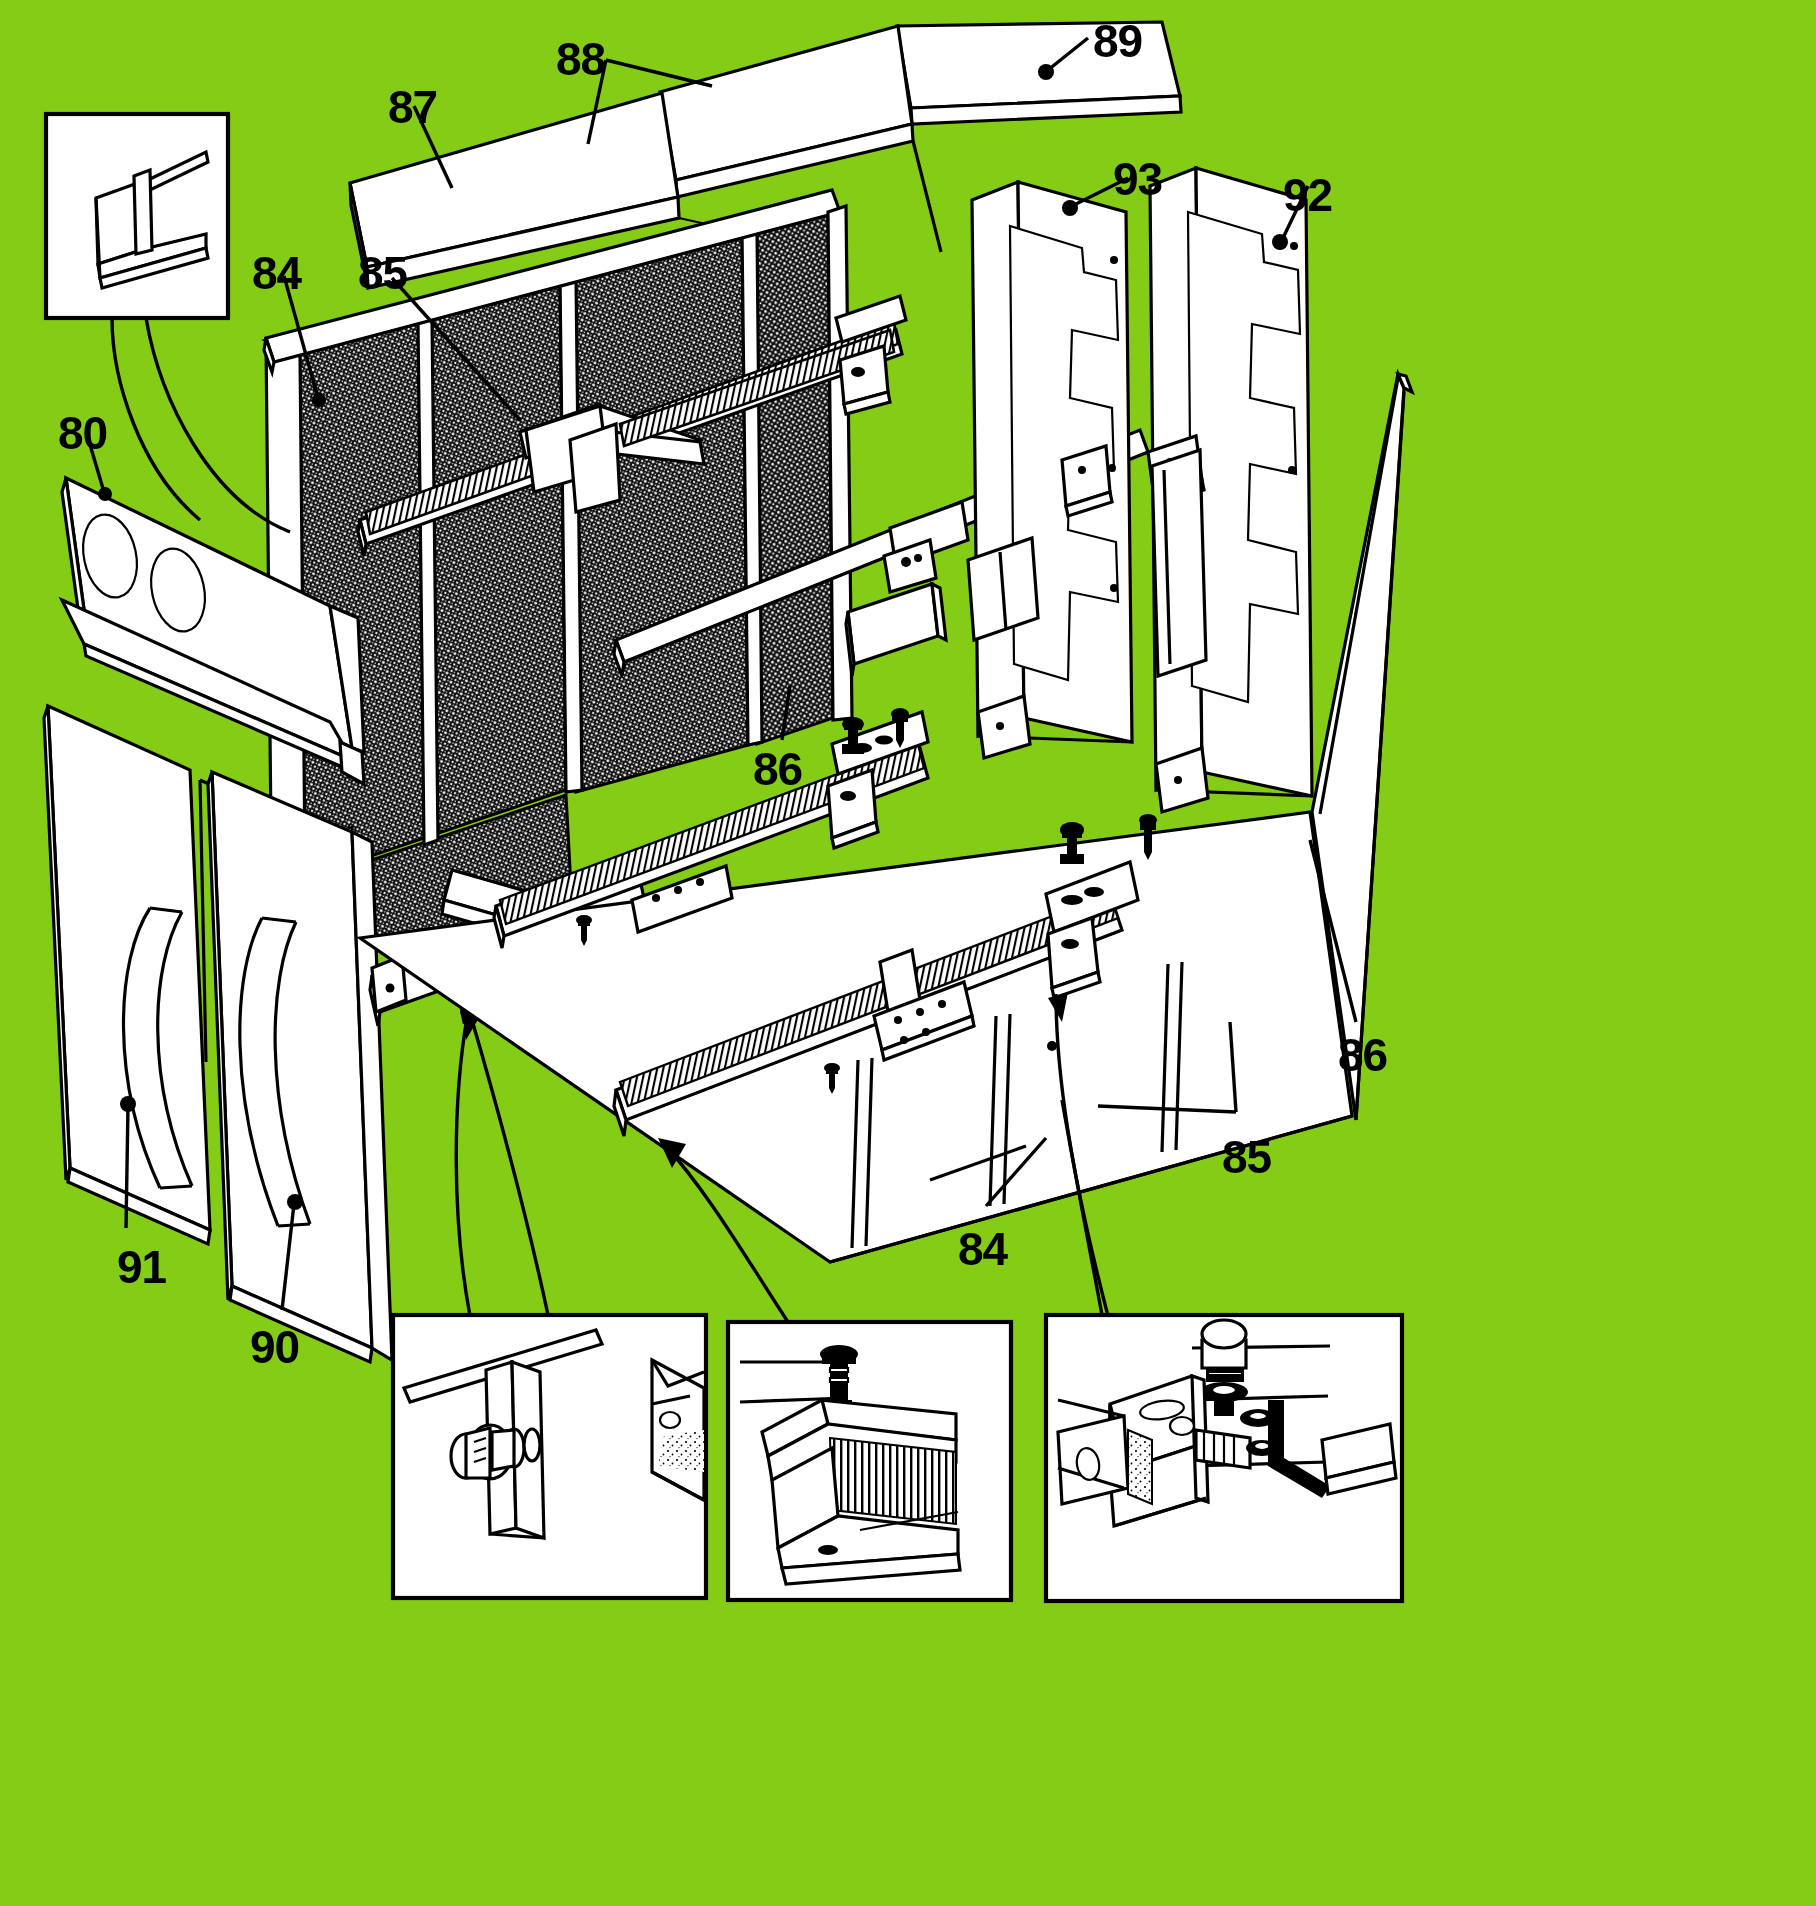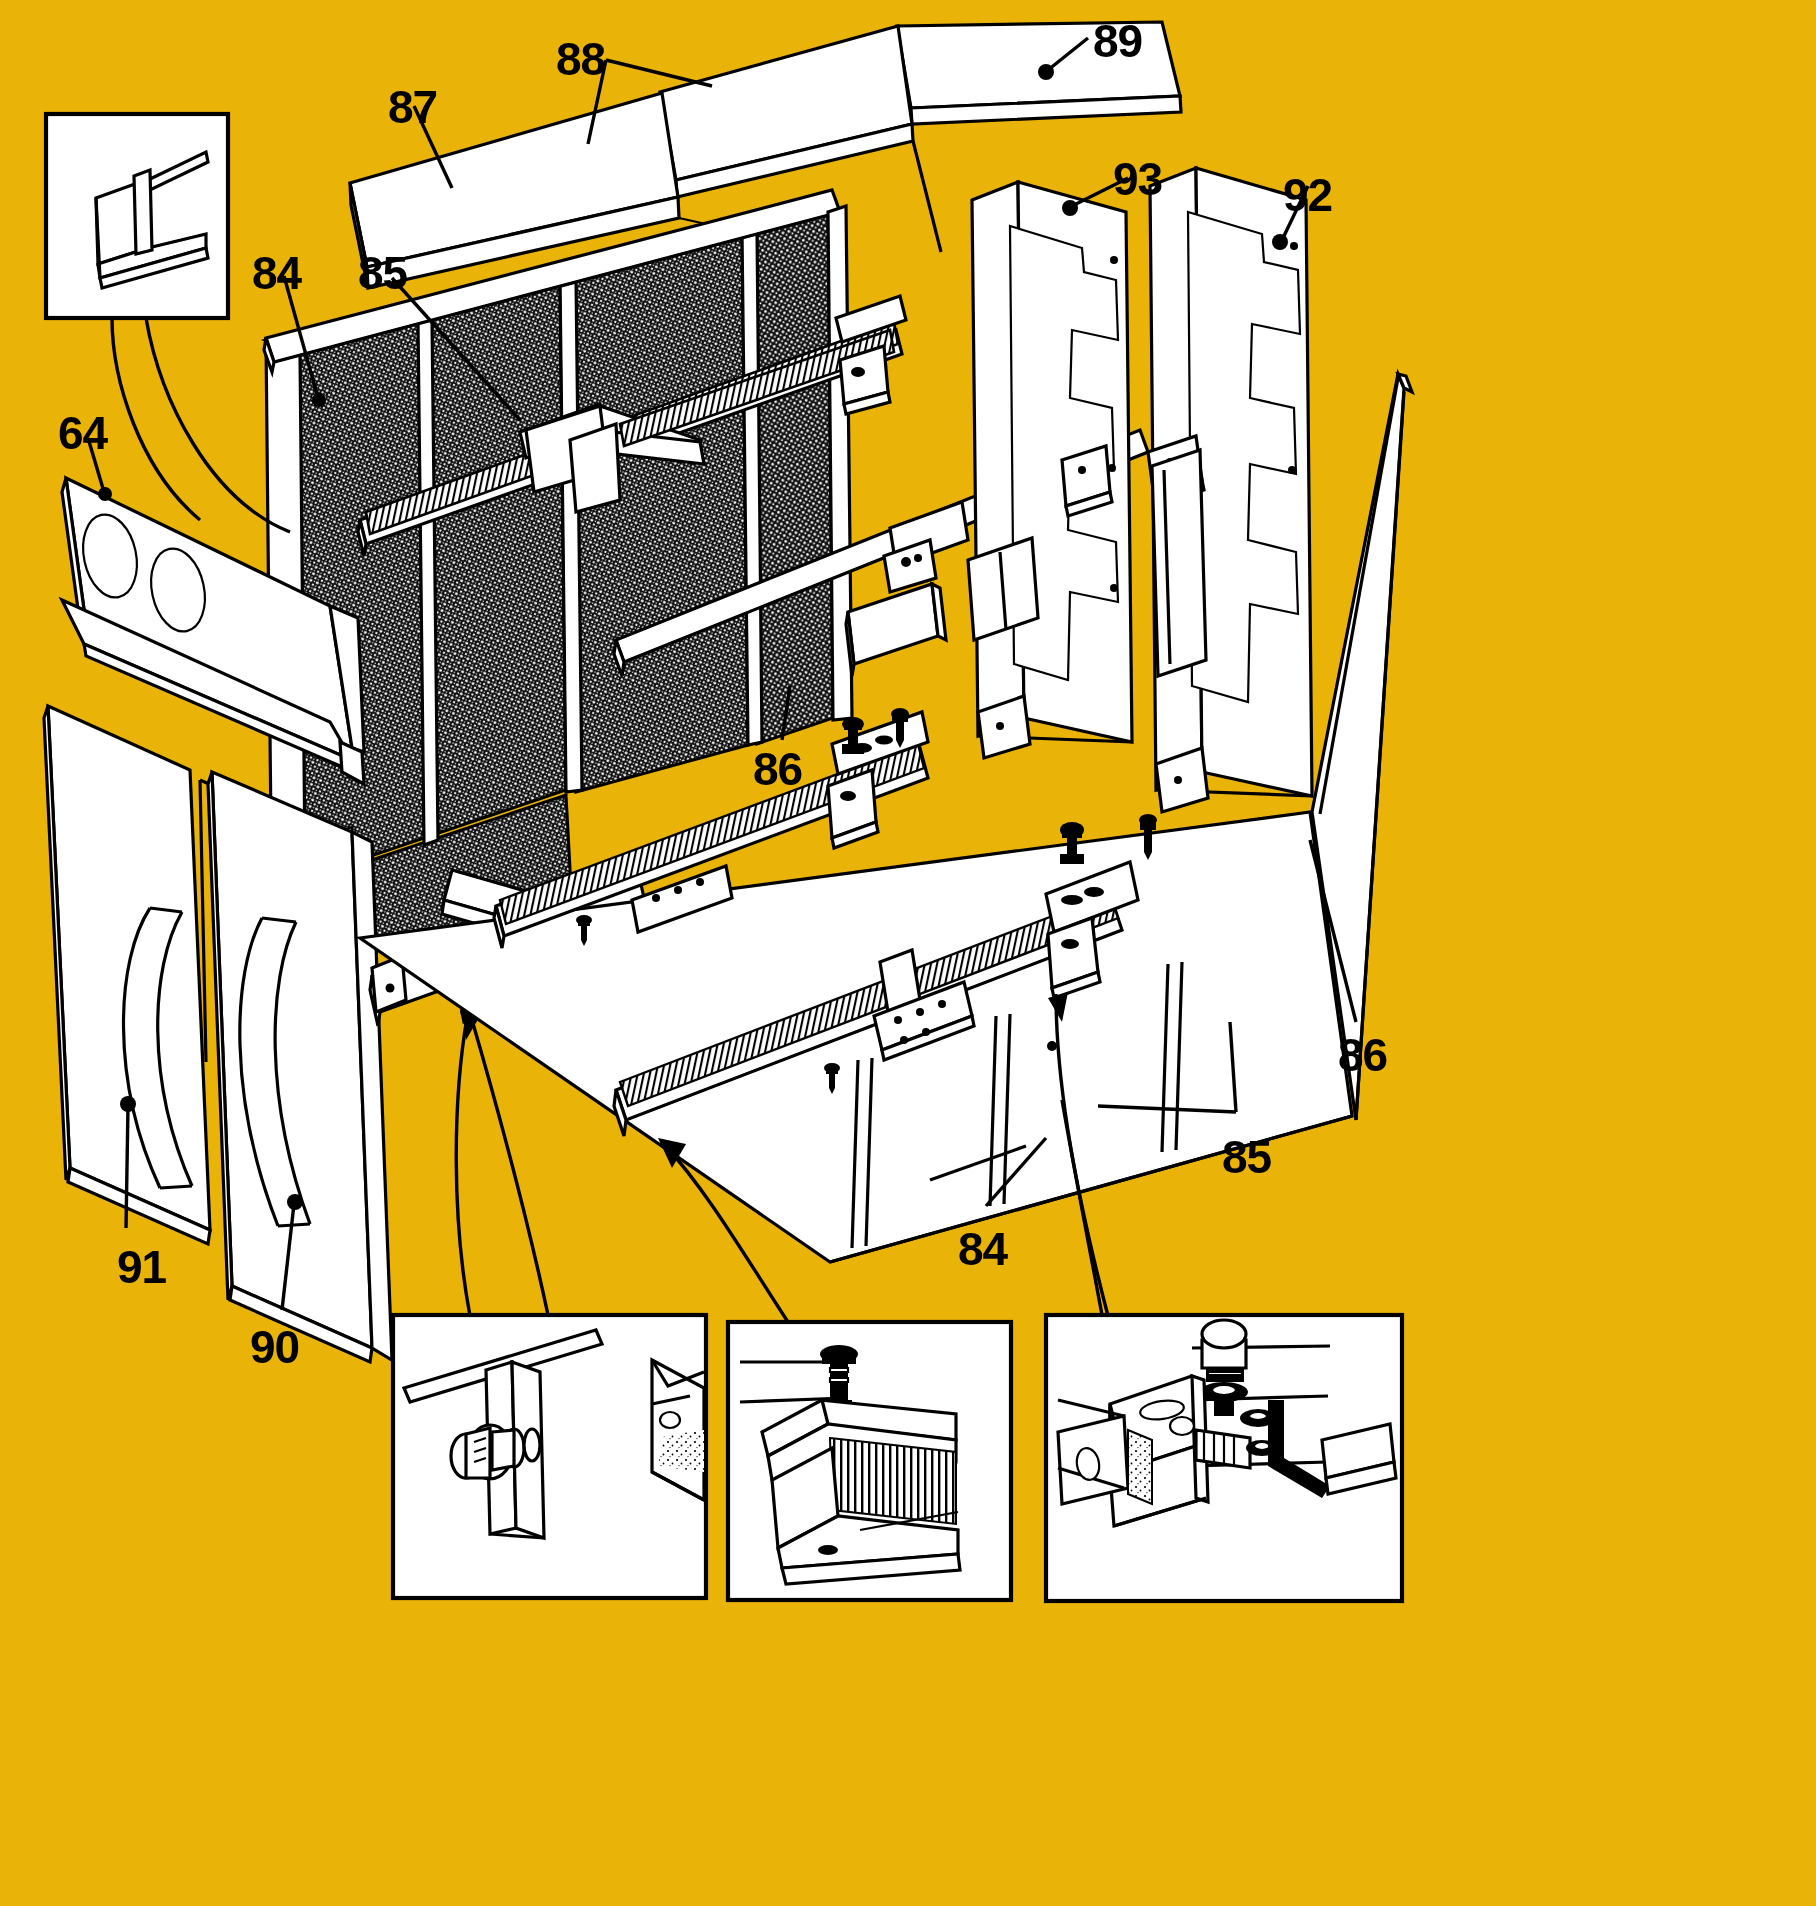--- a/index.html
+++ b/index.html
@@ -1,19 +1,19 @@
 <!DOCTYPE html>
 <html><head>
 <meta charset="utf-8">
 <style>
   html,body{margin:0;padding:0;background:#ffffff;}
   #root{
     position:relative;
     width:1816px;height:1906px;
-    background:#eab308;
+    background:#84cc16;
     font-family:"Liberation Sans", sans-serif;
     overflow:hidden;
   }
   #root svg{position:absolute;left:0;top:0;width:1816px;height:1906px;}
   .reflabel{
     position:absolute;
     font-family:"Liberation Sans", sans-serif;
     font-weight:bold;
     font-size:46px;
     color:#000;
@@ -503,21 +503,21 @@
 
   </svg>
 
   <div class="reflabel" style="left:556px;top:32px;">88</div>
   <div class="reflabel" style="left:1093px;top:14px;">89</div>
   <div class="reflabel" style="left:388px;top:80px;">87</div>
   <div class="reflabel" style="left:1113px;top:152px;text-align:center;">93</div>
   <div class="reflabel" style="left:1283px;top:168px;">92</div>
   <div class="reflabel" style="left:252px;top:246px;">84</div>
   <div class="reflabel" style="left:358px;top:246px;">85</div>
-  <div class="reflabel" style="left:58px;top:406px;">64</div>
+  <div class="reflabel" style="left:58px;top:406px;">80</div>
   <div class="reflabel" style="left:753px;top:742px;">86</div>
   <div class="reflabel" style="left:1338px;top:1028px;">86</div>
   <div class="reflabel" style="left:1222px;top:1130px;">85</div>
   <div class="reflabel" style="left:958px;top:1222px;">84</div>
   <div class="reflabel" style="left:100px;top:1240px;margin-left:17px;">91</div>
   <div class="reflabel" style="left:250px;top:1320px;">90</div>
 
 </div>
 
 </body></html>

